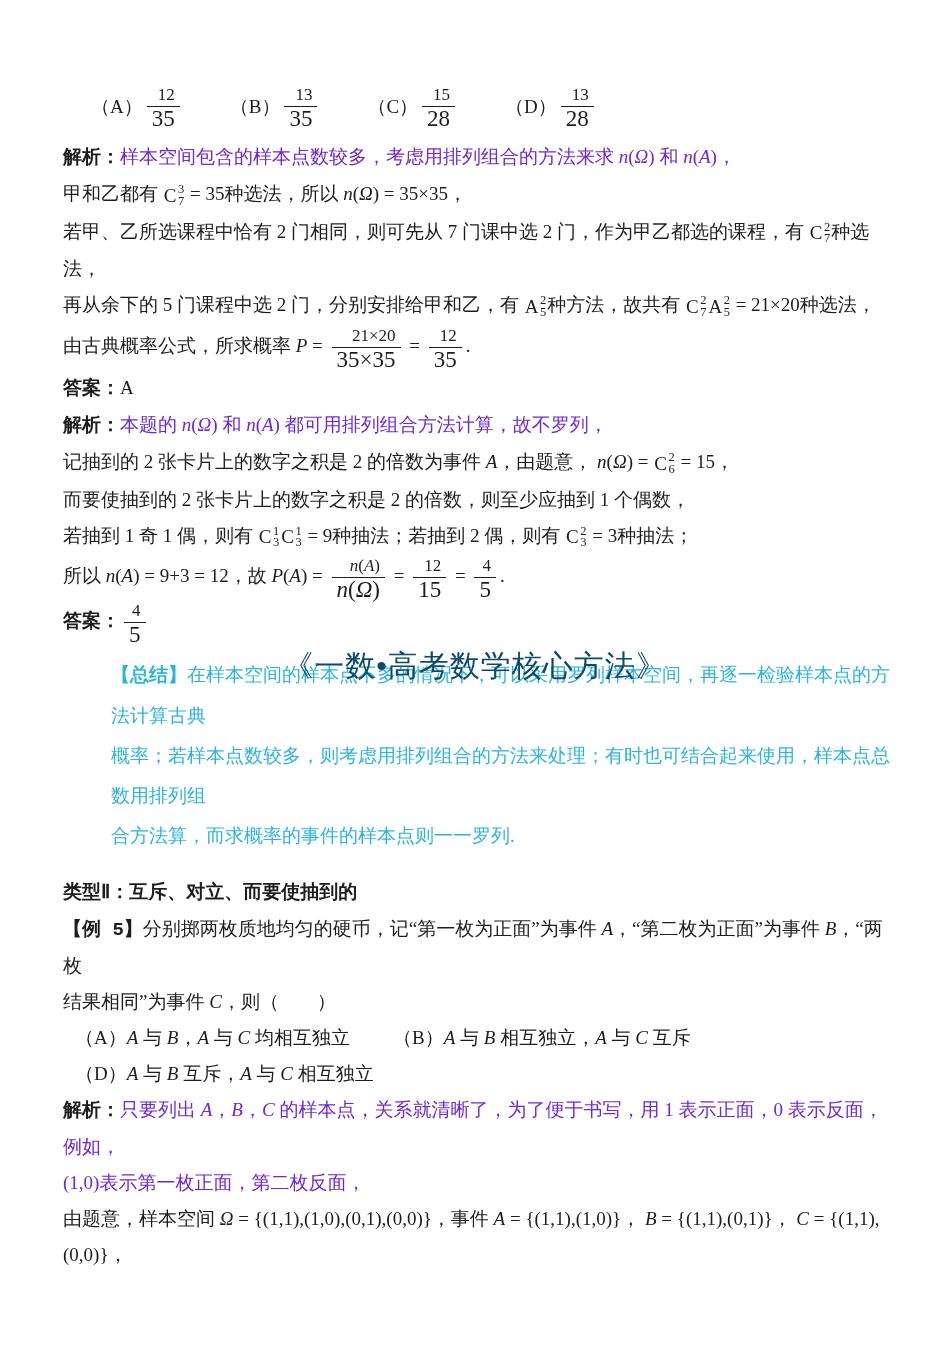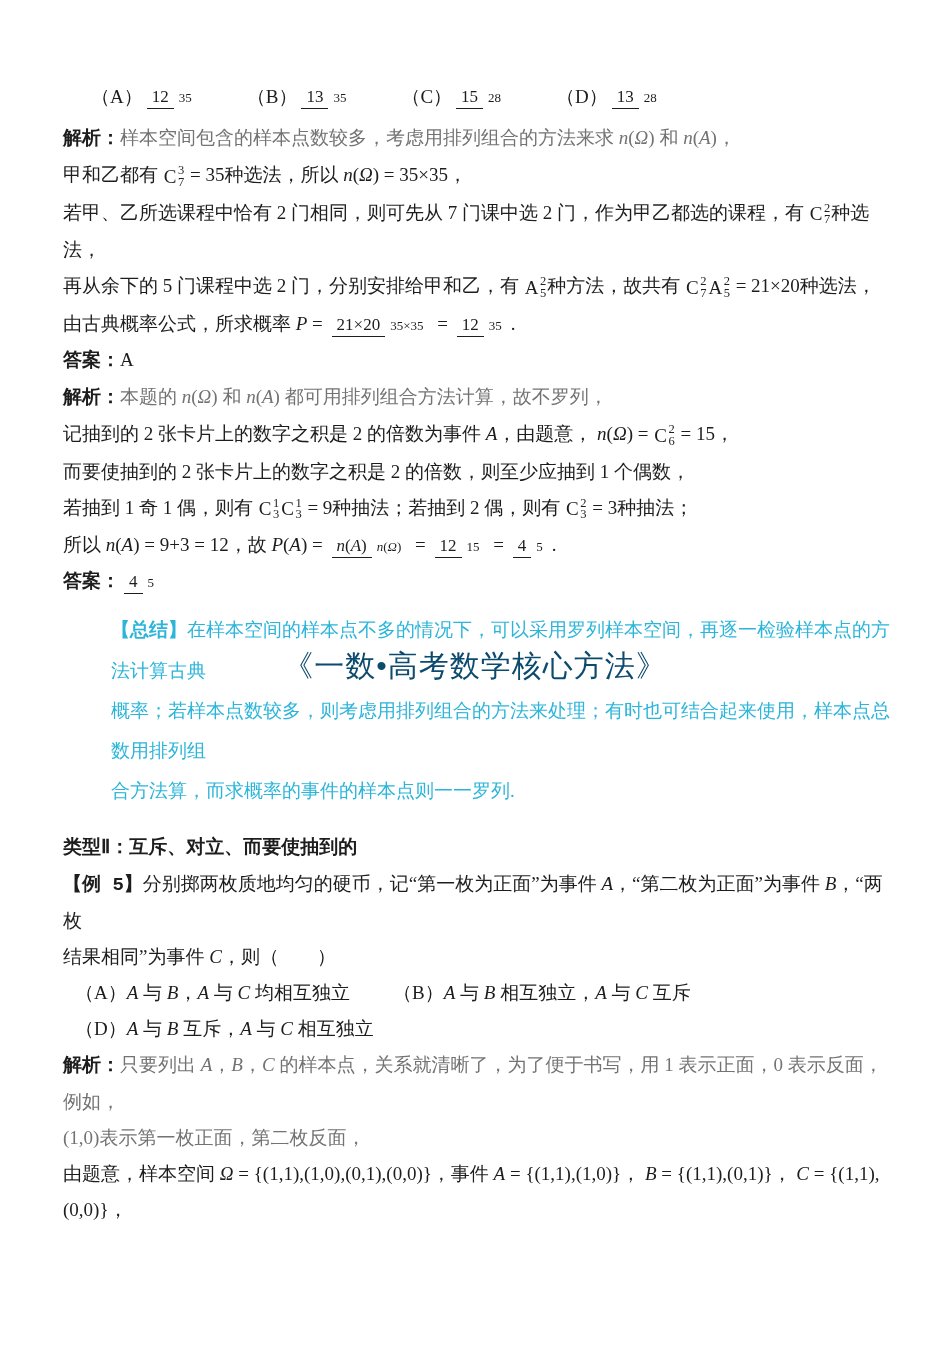--- a/index.html
+++ b/index.html
@@ -10,26 +10,26 @@
     box-sizing:border-box;
     padding:84px 60px 0 63px;
     font-family:"Liberation Serif", serif;
     font-size:19px;
     color:#1d1d1d;
     overflow:hidden;
   }
   .ln{margin:0;line-height:36px;text-align:left;}
   .bd{font-weight:700;font-family:Liberation Mono, monospace;}
   .mi{font-style:italic;font-family:"Liberation Serif", serif;}
-  .c-cy{color:#737373;}
+  .c-cy{color:#6d28d9;}
   .c-cy2{color:#2cb5d9;}
   
-  .frac{display:inline-flex;text-align:right;vertical-align:middle;margin:0 4px;}
+  .frac{display:inline-flex;flex-direction:column;text-align:right;vertical-align:middle;margin:0 4px;}
   .fn{display:block;padding:0 5px 1px;border-bottom:1.6px solid currentColor;font-size:17px;line-height:21px;}
-  .fd{display:block;padding:1px 5px 0;font-size:13px;line-height:21px;}
+  .fd{display:block;padding:1px 5px 0;font-size:23px;line-height:21px;}
   
   .ssw{display:inline-flex;align-items:center;margin:0 1px;vertical-align:middle;}
   .ssb{font-size:19px;}
   .stk{display:inline-flex;flex-direction:column;font-size:12.5px;line-height:11.5px;margin-left:1.5px;}
   .su,.sd{display:block;}
   
   .optrow{display:flex;align-items:center;gap:46px;padding-left:28px;margin:0 0 10px 0;}
   .opt{display:inline-flex;align-items:center;}
   .optpair{display:flex;margin:0;line-height:36px;padding-left:12px;}
   .optpair .o1{width:318px;flex:none;}

